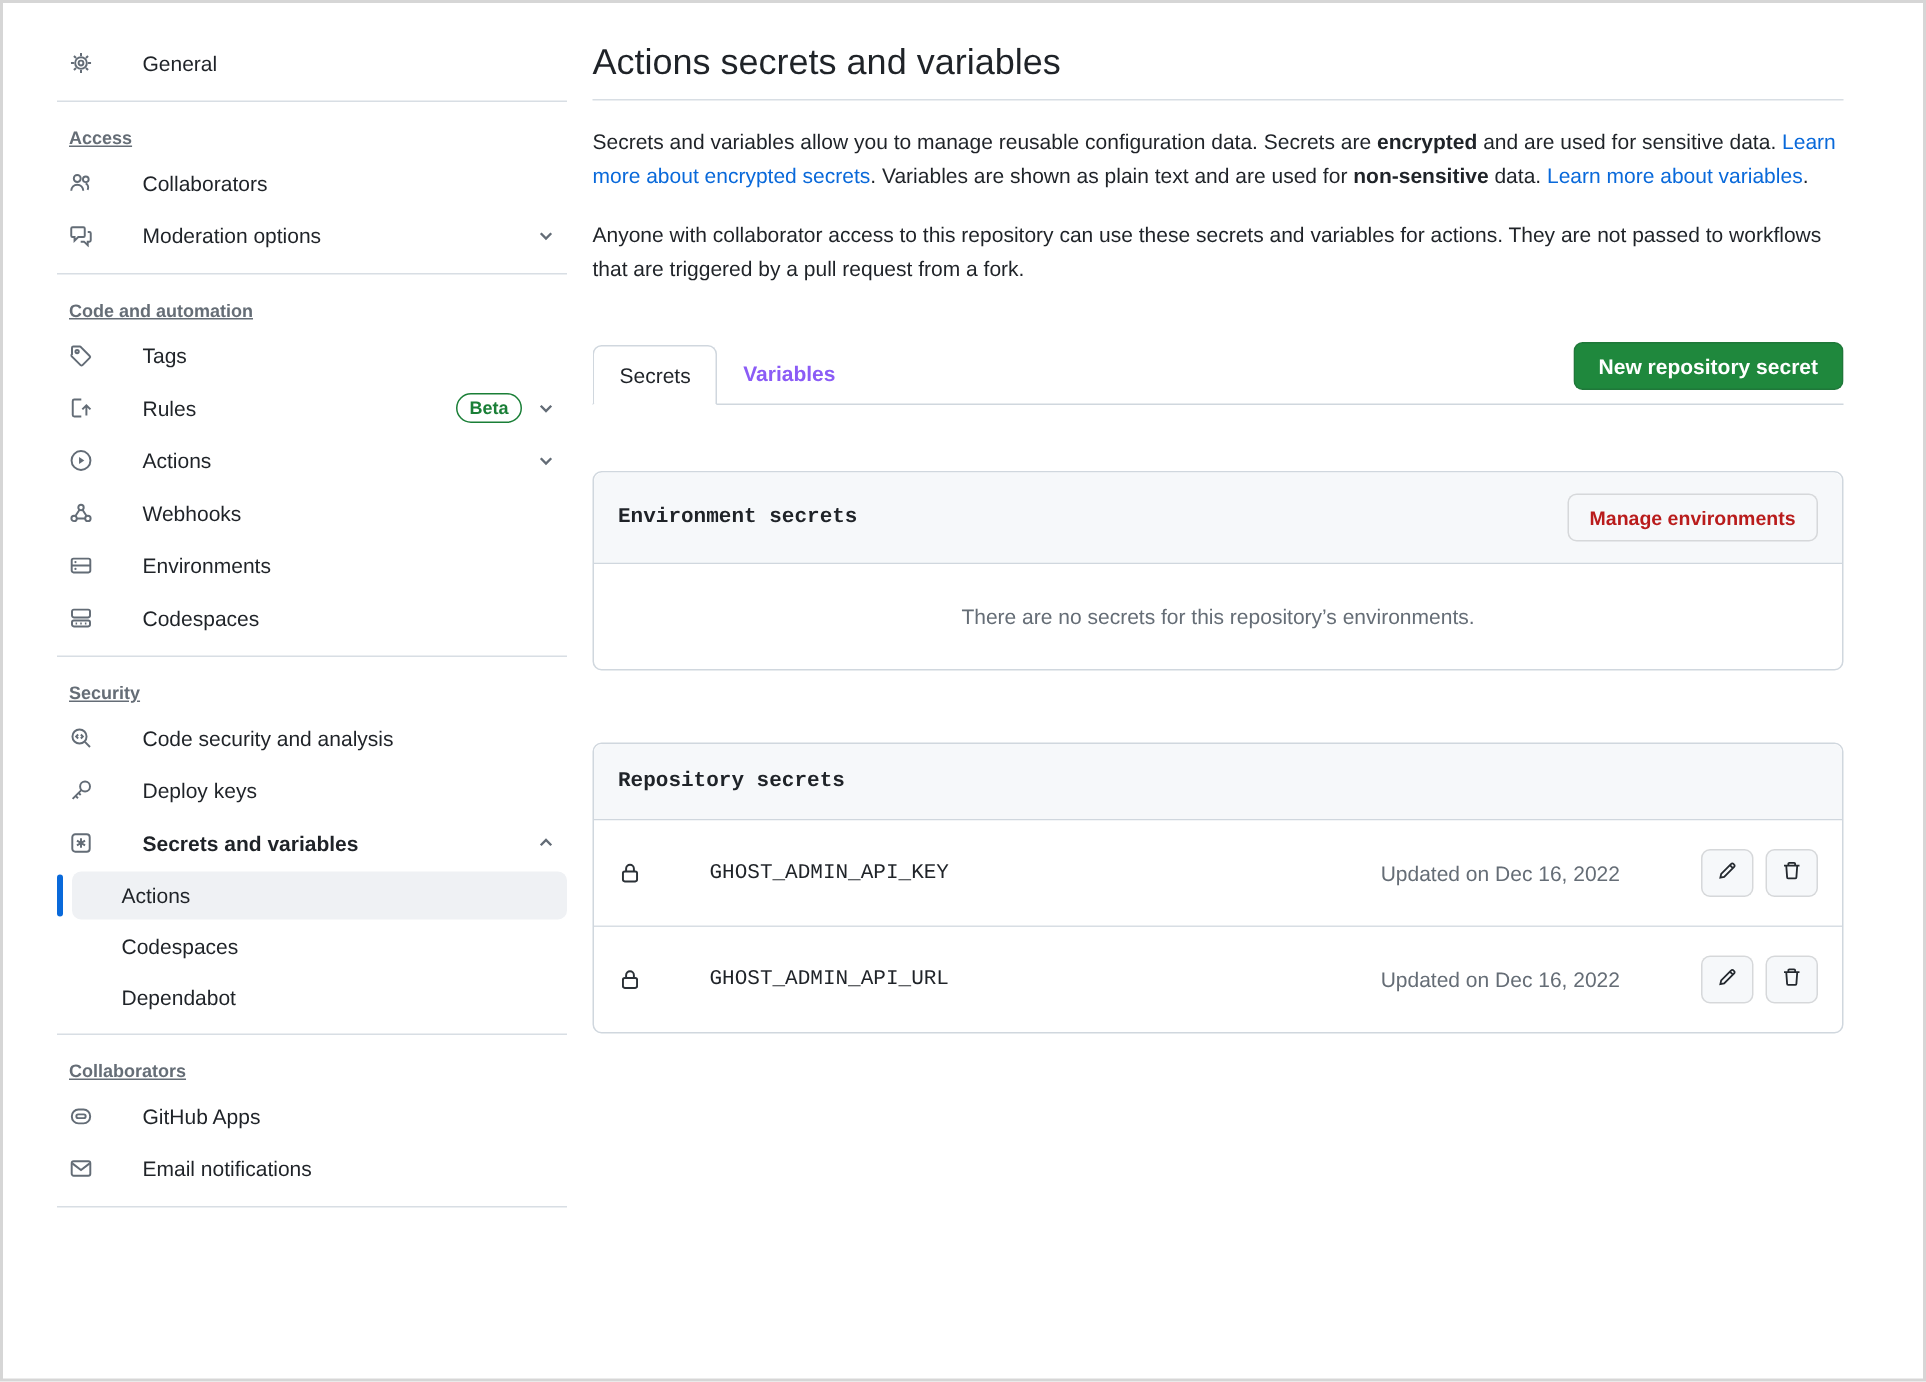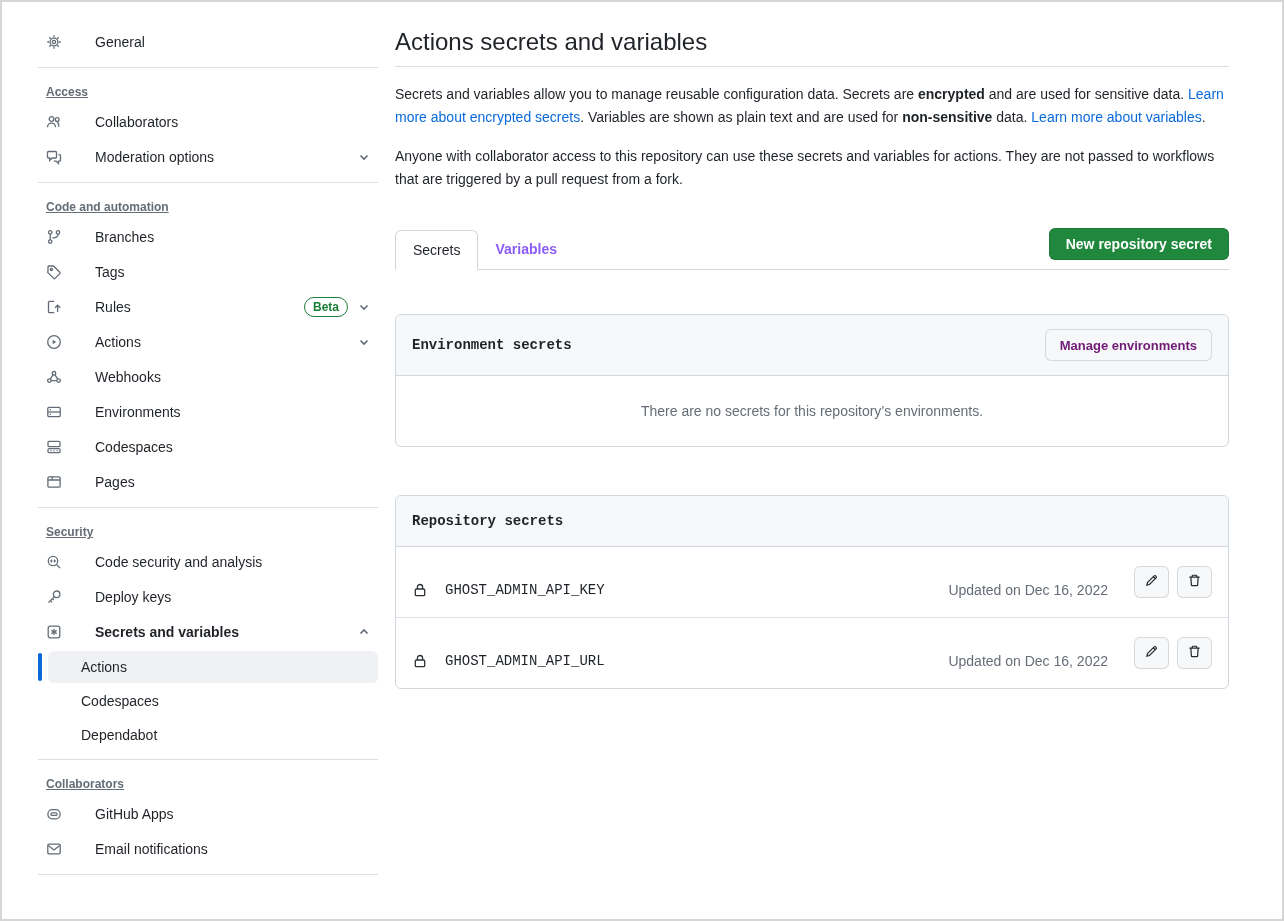--- a/index.html
+++ b/index.html
@@ -71,25 +71,25 @@
   .panel-header {
     display:flex; justify-content:space-between; align-items:center;
     background:#f6f8fa; padding:14px 16px; border-bottom:1px solid #d0d7de;
     border-radius:6px 6px 0 0;
   }
   .panel-header.plain { padding:17px 16px; }
   .panel-title { font-size:14px; font-weight:600; color:#1f2328;font-family:Liberation Mono, monospace; }
   .btn-light {
     height:32px; padding:0 14px; background:#f6f8fa;
     border:1px solid rgba(31,35,40,0.15); border-radius:6px;
-    font-size:13px; font-weight:600; color:#701a75; cursor:pointer;
+    font-size:13px; font-weight:600; color:#b91c1c; cursor:pointer;
     display:flex; align-items:center; font-family:"Liberation Sans", sans-serif;
   }
   .panel-empty { padding:27px 16px; text-align:center; color:#656d76; font-size:14px; }
-  .secret-row { display:flex; align-items:flex-end; padding:19px 16px; }
+  .secret-row { display:flex; align-items:center; padding:19px 16px;gap:28px; }
   .secret-row + .secret-row { border-top:1px solid #d8dee4; }
   .lock { display:flex; width:16px; height:16px; color:#2b3137; }
   .lock svg { width:16px; height:16px; }
   .secret-name {
     font-family:"Liberation Mono","DejaVu Sans Mono",monospace;
     font-size:14px; margin-left:17px; color:#1f2328;
   }
   .updated { margin-left:auto; color:#656d76; font-size:14px; margin-right:26px; }
   .row-actions { display:flex; gap:8px; }
   .icon-btn {
@@ -143,31 +143,20 @@
           <svg viewBox="0 0 12 12" fill="none" stroke="currentColor" stroke-width="1.6">
             <path d="M2.5 4.5L6 8l3.5-3.5"></path>
           </svg>
         </span>
       </span>
   </div>
 
   <div class="divider"></div>
   <div class="section-header">Code and automation</div>
 
-  <div class="nav-item">
-    <span class="nav-icon">
-      <svg viewBox="0 0 16 16" fill="none" stroke="currentColor" stroke-width="1.3">
-          <circle cx="4.2" cy="3.4" r="1.7"></circle>
-          <circle cx="12" cy="3.4" r="1.7"></circle>
-          <circle cx="4.2" cy="12.6" r="1.7"></circle>
-          <path d="M4.2 5.1v5.8M12 5.1v.9c0 2-2.4 2.7-5.6 3.1"></path>
-        </svg>
-    </span>
-    <span class="nav-label">Branches</span>
-  </div>
 
   <div class="nav-item">
     <span class="nav-icon">
       <svg viewBox="0 0 16 16" fill="none" stroke="currentColor" stroke-width="1.3">
           <path d="M2 2.9c0-.5.4-.9.9-.9h4.3c.2 0 .5.1.6.3l6 6c.4.4.4.9 0 1.3L9 14.4c-.4.4-.9.4-1.3 0l-6-6A.9.9 0 0 1 2 7.2z"></path>
           <circle cx="5.4" cy="5.4" r="1.1"></circle>
         </svg>
     </span>
     <span class="nav-label">Tags</span>
   </div>
@@ -235,29 +224,20 @@
     <span class="nav-icon">
       <svg viewBox="0 0 16 16" fill="none" stroke="currentColor" stroke-width="1.3">
           <rect x="2" y="2.4" width="12" height="5.2" rx="1.2"></rect>
           <rect x="2" y="9.6" width="12" height="4" rx="1.2"></rect>
           <path d="M4.4 11.6h1M7.5 11.6h1M10.6 11.6h1"></path>
         </svg>
     </span>
     <span class="nav-label">Codespaces</span>
   </div>
 
-  <div class="nav-item">
-    <span class="nav-icon">
-      <svg viewBox="0 0 16 16" fill="none" stroke="currentColor" stroke-width="1.3">
-          <rect x="1.9" y="2.8" width="12.2" height="10.4" rx="1.2"></rect>
-          <path d="M1.9 6h12.2M6.2 2.8V6"></path>
-        </svg>
-    </span>
-    <span class="nav-label">Pages</span>
-  </div>
 
   <div class="divider"></div>
   <div class="section-header">Security</div>
 
   <div class="nav-item">
     <span class="nav-icon">
       <svg viewBox="0 0 16 16" fill="none" stroke="currentColor" stroke-width="1.3">
           <circle cx="7" cy="7" r="4.7"></circle>
           <path d="M10.6 10.6L14 14"></path>
           <path d="M6.1 5.7L4.8 7l1.3 1.3M7.9 5.7L9.2 7 7.9 8.3"></path>

